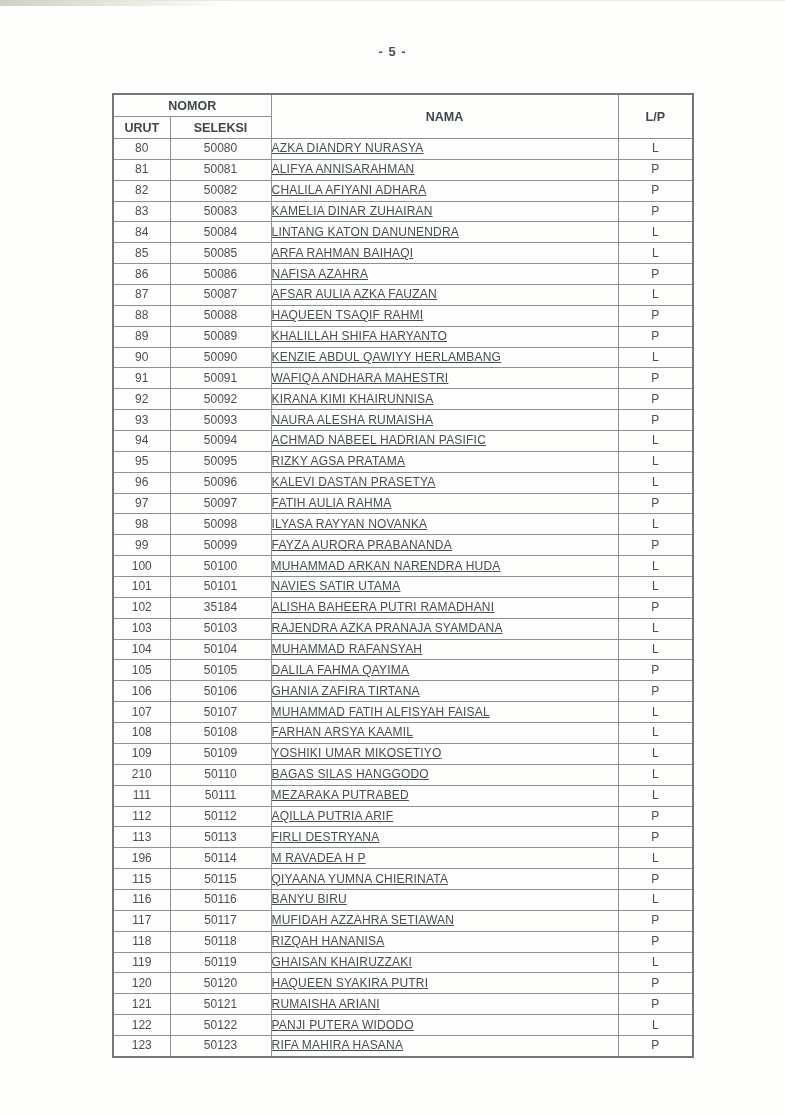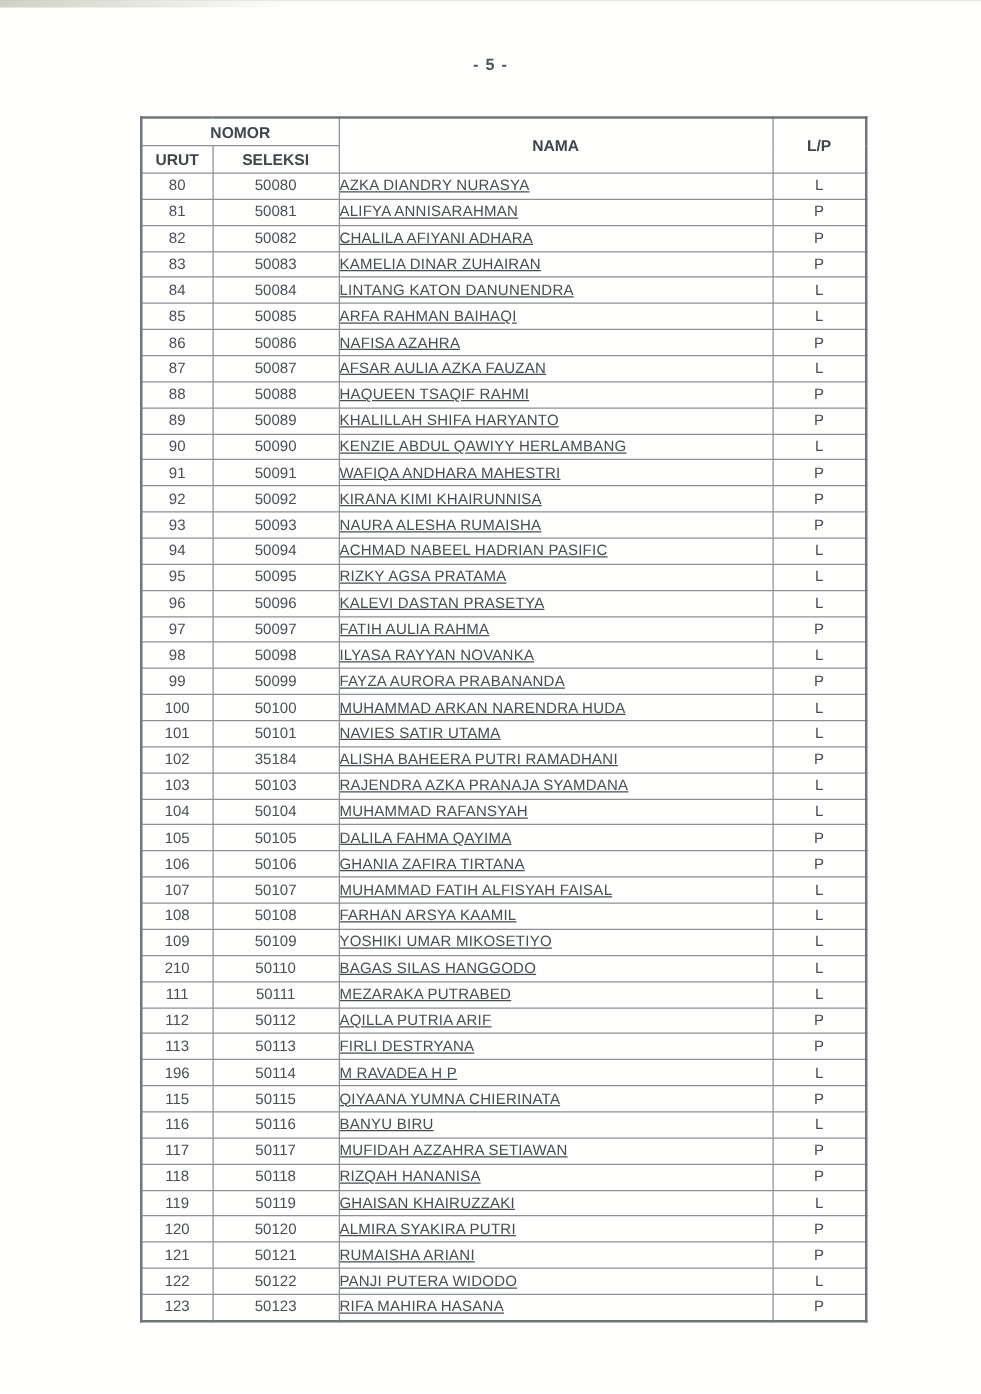--- a/index.html
+++ b/index.html
@@ -362,21 +362,21 @@
   <tr>
     <td class="c-urut">119</td>
     <td class="c-seleksi">50119</td>
     <td class="c-nama">GHAISAN KHAIRUZZAKI</td>
     <td class="c-lp">L</td>
   </tr>
 
   <tr>
     <td class="c-urut">120</td>
     <td class="c-seleksi">50120</td>
-    <td class="c-nama">ALMIRA SYAKIRA PUTRI</td>
+    <td class="c-nama">HAQUEEN SYAKIRA PUTRI</td>
     <td class="c-lp">P</td>
   </tr>
 
   <tr>
     <td class="c-urut">121</td>
     <td class="c-seleksi">50121</td>
     <td class="c-nama">RUMAISHA ARIANI</td>
     <td class="c-lp">P</td>
   </tr>
 

